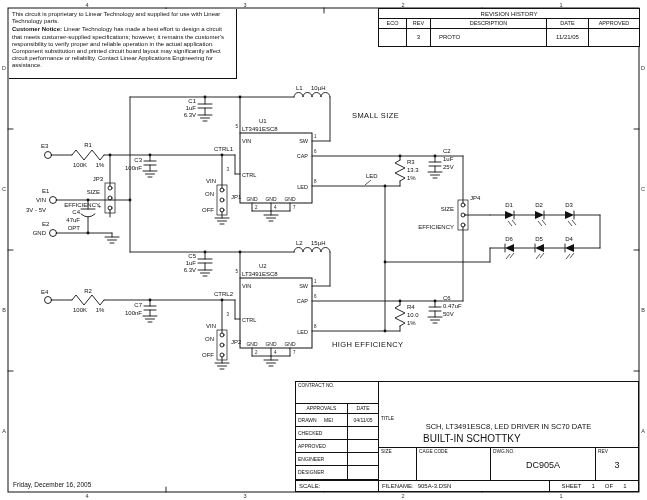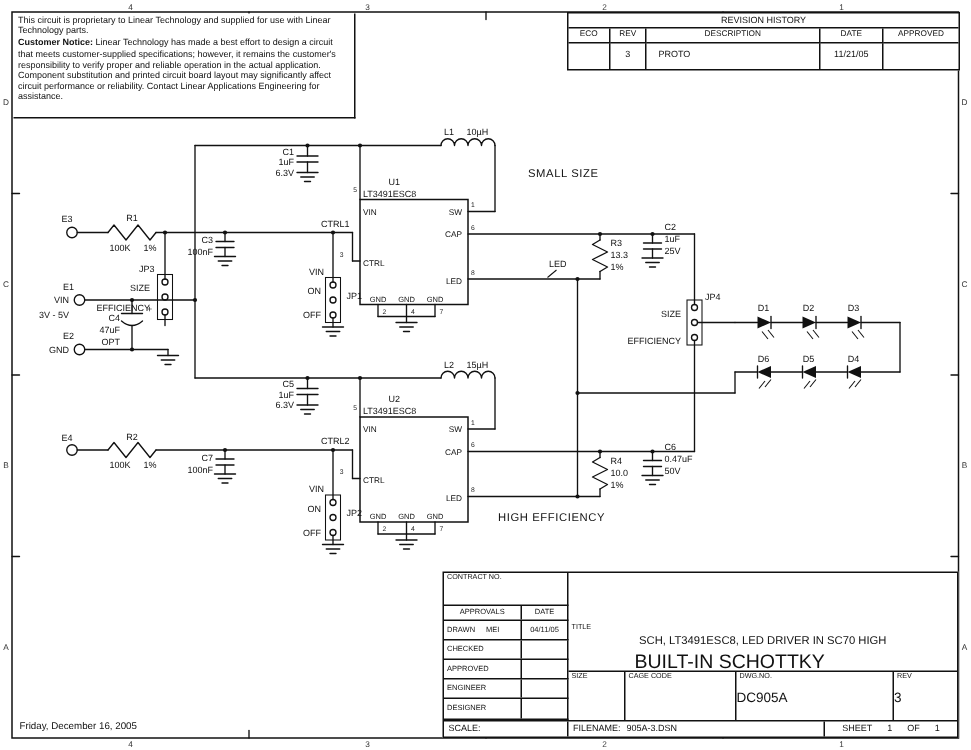--- a/index.html
+++ b/index.html
@@ -42,22 +42,22 @@
 .scalerow{left:0;top:98px;width:342px;height:11px;border-top:1px solid #111;display:grid;grid-template-columns:83px 171px 88px;font-size:6px;line-height:10px}
 .scalerow>div{border-right:1px solid #111;padding-left:3px}
 .scalerow>div:last-child{border-right:none}
 .badge{position:absolute;left:4px;top:3px}
 .lname{position:absolute;left:46px;top:2px}
 .lname .l1{font-size:12.5px;font-weight:bold;letter-spacing:1.2px}
 .lname .l2{font-size:6.5px;font-weight:bold;letter-spacing:2.4px;margin-top:-1px}
 .addr{position:absolute;right:3px;top:3px;font-size:4.8px;line-height:5.6px}
 .ttl-label{position:absolute;left:2px;top:2px}
 .ttl-l1{position:absolute;left:0;top:8px;width:100%;text-align:center;font-size:7.5px}
-.ttl-l2{position:absolute;left:44px;top:19px;font-size:13px}
-.cval{position:absolute;left:0;top:12px;width:100%;text-align:left;font-size:9px}
+.ttl-l2{position:absolute;left:44px;top:19px;font-size:10px}
+.cval{position:absolute;left:0;top:12px;width:100%;text-align:center;font-size:9px}
 .sheetcell{display:flex;gap:10px;justify-content:center;padding-left:0 !important}
 .fnamecell{display:flex;gap:4px}
 .fdate{position:absolute;left:13px;top:481px;font-size:6.5px}
 </style>
 </head>
 <body>
 
 <div id="sheet">
 
 <svg width="647" height="500" viewBox="0 0 647 500">
@@ -527,21 +527,21 @@
   </div>
   <div class="cell approw" style="top:84px;height:14px">
     <div class="rcell">DESIGNER</div>
     <div class="ncell"></div>
     <div class="dcell"></div>
   </div>
 
 
   <div class="cell titlesec">
     <div class="ttl-label lbl">TITLE</div>
-    <div class="ttl-l1">SCH, LT3491ESC8, LED DRIVER  IN SC70 HIGH</div>
+    <div class="ttl-l1">SCH, LT3491ESC8, LED DRIVER  IN SC70 DATE</div>
     <div class="ttl-l2">BUILT-IN SCHOTTKY</div>
   </div>
 
   <div class="cell sizesec">
     <div>
       <span class="lbl" style="position:absolute;left:2px;top:1px">SIZE</span>
     </div>
     <div>
       <span class="lbl" style="position:absolute;left:2px;top:1px">CAGE CODE</span>
     </div>

